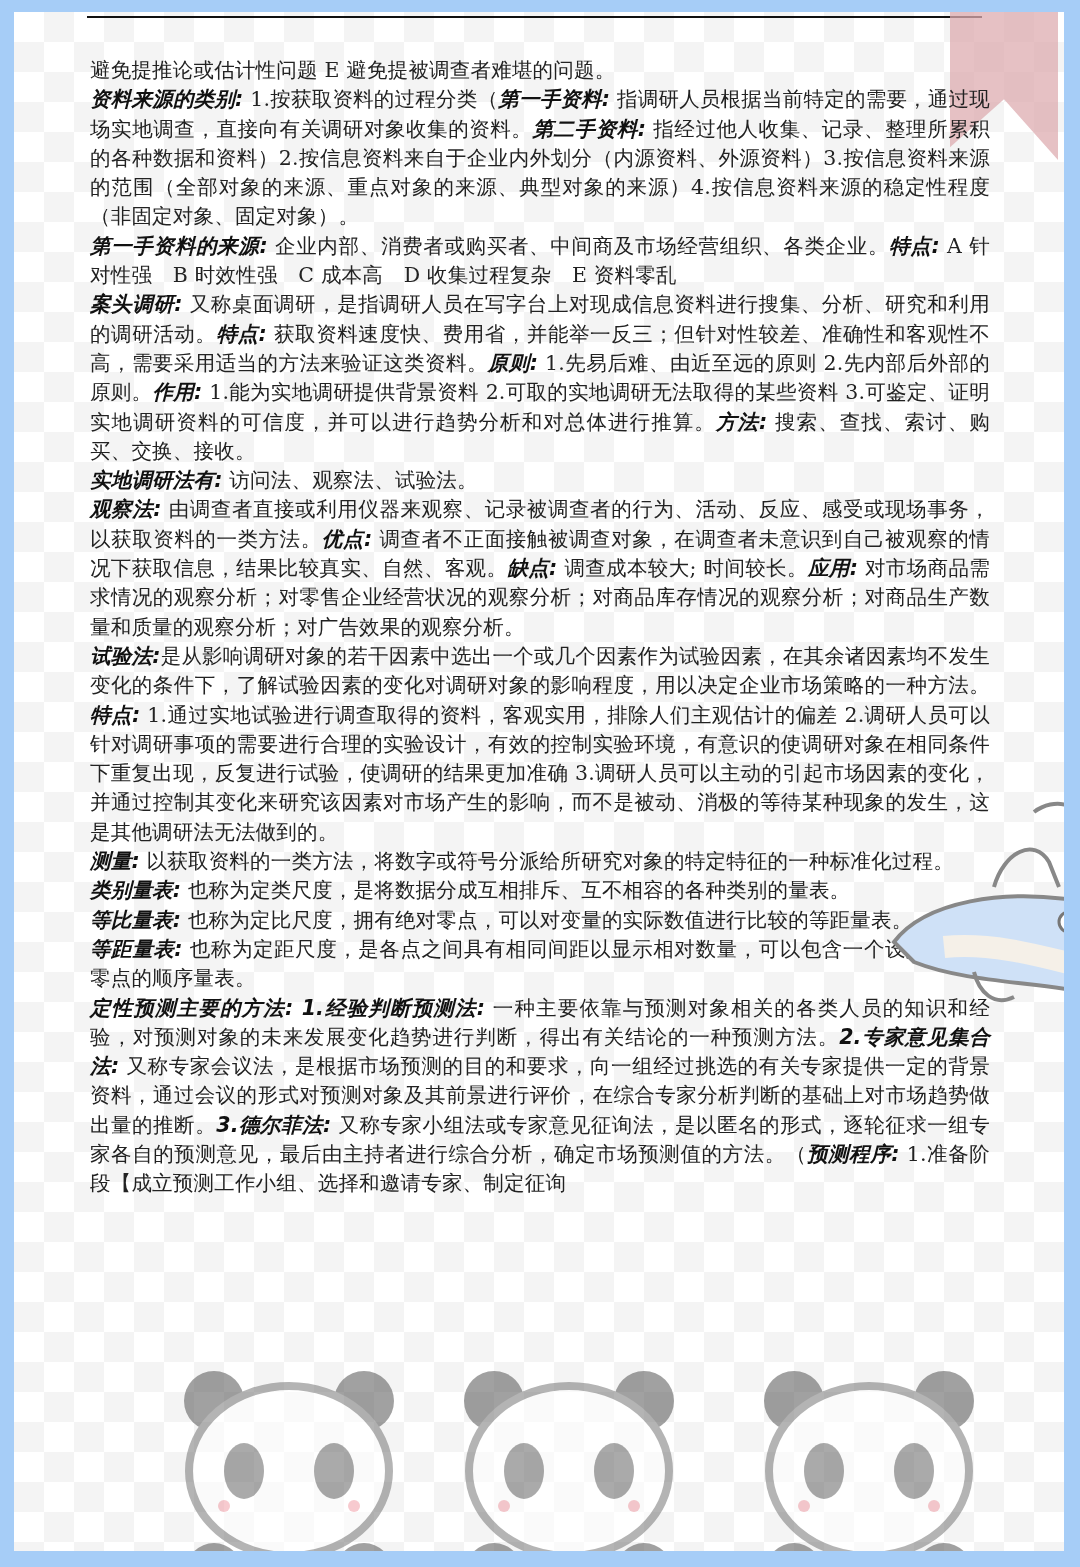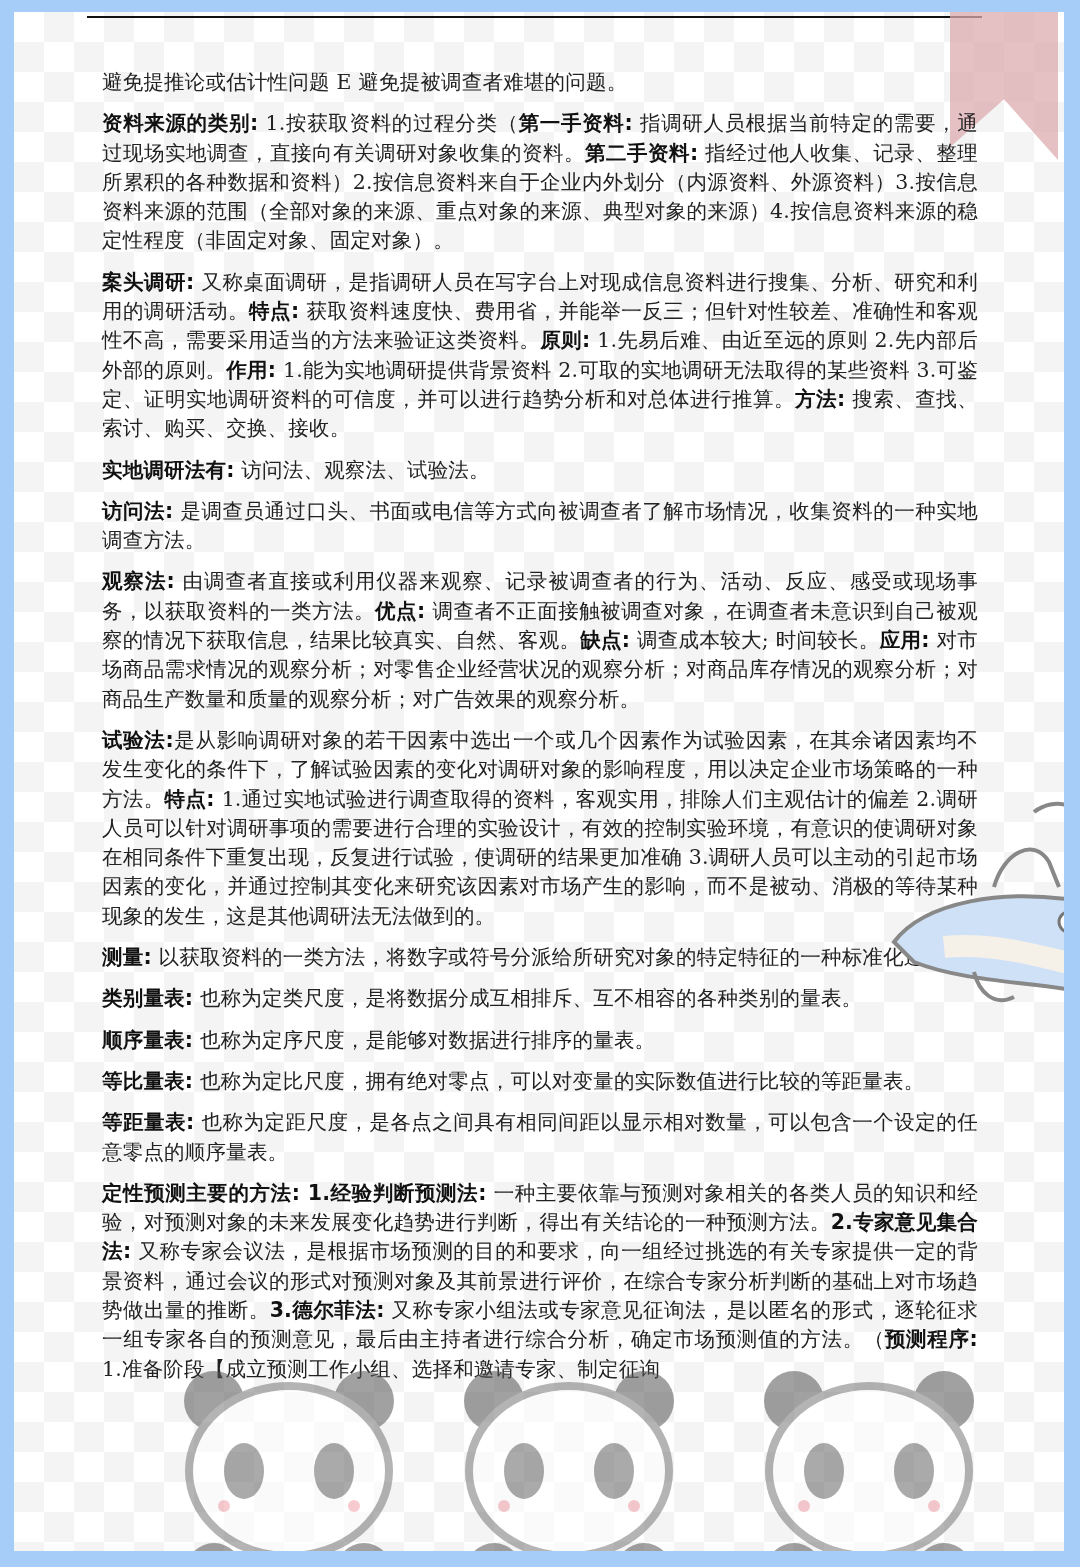--- a/index.html
+++ b/index.html
@@ -24,44 +24,43 @@
   .ribbon {
     position: absolute; left: 936px; top: -12px; width: 108px; height: 160px;
     background: rgba(222, 172, 176, 0.75);
     clip-path: polygon(0 0, 100% 0, 100% 100%, 50% 62%, 0 92%);
   }
   .content {
     position: absolute; left: 76px; top: 44px; width: 900px;
     font-size: 20.5px; line-height: 29.3px; color: #222;
     letter-spacing: 0.2px;
   }
-  .content p { margin: 12px; text-align: justify; }
-  .content b { font-family: "DejaVu Sans", "Liberation Sans", sans-serif; font-weight: bold; color: #111; }
+  .content p { margin: 0; text-align: justify; }
+  .content b { font-family: "DejaVu Sans", "Liberation Sans", sans-serif; font-weight: bold; color: #111; font-style: italic; }
   .deco { position: absolute; pointer-events: none; }
   .whale { right: -20px; top: 780px; width: 200px; height: 230px; }
   .panda { bottom: -40px; width: 230px; height: 230px; opacity: 0.55; }
 </style>
 </head>
 <body>
 
 <div class="page">
   <div class="top-rule"></div>
   <div class="ribbon"></div>
 
   <div class="content" id="content">
       <p><span>避免提推论或估计性问题 E 避免提被调查者难堪的问题。</span></p>
       <p><b>资料来源的类别:</b><span> 1.按获取资料的过程分类（</span><b>第一手资料:</b><span> 指调研人员根据当前特定的需要，通过现场实地调查，直接向有关调研对象收集的资料。</span><b>第二手资料:</b><span> 指经过他人收集、记录、整理所累积的各种数据和资料）2.按信息资料来自于企业内外划分（内源资料、外源资料）3.按信息资料来源的范围（全部对象的来源、重点对象的来源、典型对象的来源）4.按信息资料来源的稳定性程度（非固定对象、固定对象）。</span></p>
+      <p><b>第一手资料的来源:</b><span> 企业内部、消费者或购买者、中间商及市场经营组织、各类企业。</span><b>特点:</b><span> A 针对性强　B 时效性强　C 成本高　D 收集过程复杂　E 资料零乱</span></p>
       <p><b>案头调研:</b><span> 又称桌面调研，是指调研人员在写字台上对现成信息资料进行搜集、分析、研究和利用的调研活动。</span><b>特点:</b><span> 获取资料速度快、费用省，并能举一反三；但针对性较差、准确性和客观性不高，需要采用适当的方法来验证这类资料。</span><b>原则:</b><span> 1.先易后难、由近至远的原则 2.先内部后外部的原则。</span><b>作用:</b><span> 1.能为实地调研提供背景资料 2.可取的实地调研无法取得的某些资料 3.可鉴定、证明实地调研资料的可信度，并可以进行趋势分析和对总体进行推算。</span><b>方法:</b><span> 搜索、查找、索讨、购买、交换、接收。</span></p>
       <p><b>实地调研法有:</b><span> 访问法、观察法、试验法。</span></p>
-      <p><b>访问法:</b><span> 是调查员通过口头、书面或电信等方式向被调查者了解市场情况，收集资料的一种实地调查方法。</span></p>
       <p><b>观察法:</b><span> 由调查者直接或利用仪器来观察、记录被调查者的行为、活动、反应、感受或现场事务，以获取资料的一类方法。</span><b>优点:</b><span> 调查者不正面接触被调查对象，在调查者未意识到自己被观察的情况下获取信息，结果比较真实、自然、客观。</span><b>缺点:</b><span> 调查成本较大; 时间较长。</span><b>应用:</b><span> 对市场商品需求情况的观察分析；对零售企业经营状况的观察分析；对商品库存情况的观察分析；对商品生产数量和质量的观察分析；对广告效果的观察分析。</span></p>
       <p><b>试验法:</b><span>是从影响调研对象的若干因素中选出一个或几个因素作为试验因素，在其余诸因素均不发生变化的条件下，了解试验因素的变化对调研对象的影响程度，用以决定企业市场策略的一种方法。</span><b>特点:</b><span> 1.通过实地试验进行调查取得的资料，客观实用，排除人们主观估计的偏差 2.调研人员可以针对调研事项的需要进行合理的实验设计，有效的控制实验环境，有意识的使调研对象在相同条件下重复出现，反复进行试验，使调研的结果更加准确 3.调研人员可以主动的引起市场因素的变化，并通过控制其变化来研究该因素对市场产生的影响，而不是被动、消极的等待某种现象的发生，这是其他调研法无法做到的。</span></p>
       <p><b>测量:</b><span> 以获取资料的一类方法，将数字或符号分派给所研究对象的特定特征的一种标准化过程。</span></p>
       <p><b>类别量表:</b><span> 也称为定类尺度，是将数据分成互相排斥、互不相容的各种类别的量表。</span></p>
-      <p><b>顺序量表:</b><span> 也称为定序尺度，是能够对数据进行排序的量表。</span></p>
       <p><b>等比量表:</b><span> 也称为定比尺度，拥有绝对零点，可以对变量的实际数值进行比较的等距量表。</span></p>
       <p><b>等距量表:</b><span> 也称为定距尺度，是各点之间具有相同间距以显示相对数量，可以包含一个设定的任意零点的顺序量表。</span></p>
       <p><b>定性预测主要的方法: 1.经验判断预测法:</b><span> 一种主要依靠与预测对象相关的各类人员的知识和经验，对预测对象的未来发展变化趋势进行判断，得出有关结论的一种预测方法。</span><b>2.专家意见集合法:</b><span> 又称专家会议法，是根据市场预测的目的和要求，向一组经过挑选的有关专家提供一定的背景资料，通过会议的形式对预测对象及其前景进行评价，在综合专家分析判断的基础上对市场趋势做出量的推断。</span><b>3.德尔菲法:</b><span> 又称专家小组法或专家意见征询法，是以匿名的形式，逐轮征求一组专家各自的预测意见，最后由主持者进行综合分析，确定市场预测值的方法。（</span><b>预测程序:</b><span> 1.准备阶段【成立预测工作小组、选择和邀请专家、制定征询</span></p>
     </div>
 
   <svg class="deco whale" viewBox="0 0 200 230">
     <path d="M10 150 C40 110 120 95 200 110 L200 200 C150 190 80 190 30 170 Z" fill="#cfe1f7" stroke="#888" stroke-width="4"></path>
     <path d="M60 155 C110 150 160 165 200 175" fill="none" stroke="#f5f0e8" stroke-width="22"></path>
     <path d="M110 95 C120 60 150 45 165 70 L175 95" fill="none" stroke="#888" stroke-width="4"></path>
     <path d="M150 20 C170 5 200 10 200 40" fill="none" stroke="#888" stroke-width="4"></path>

